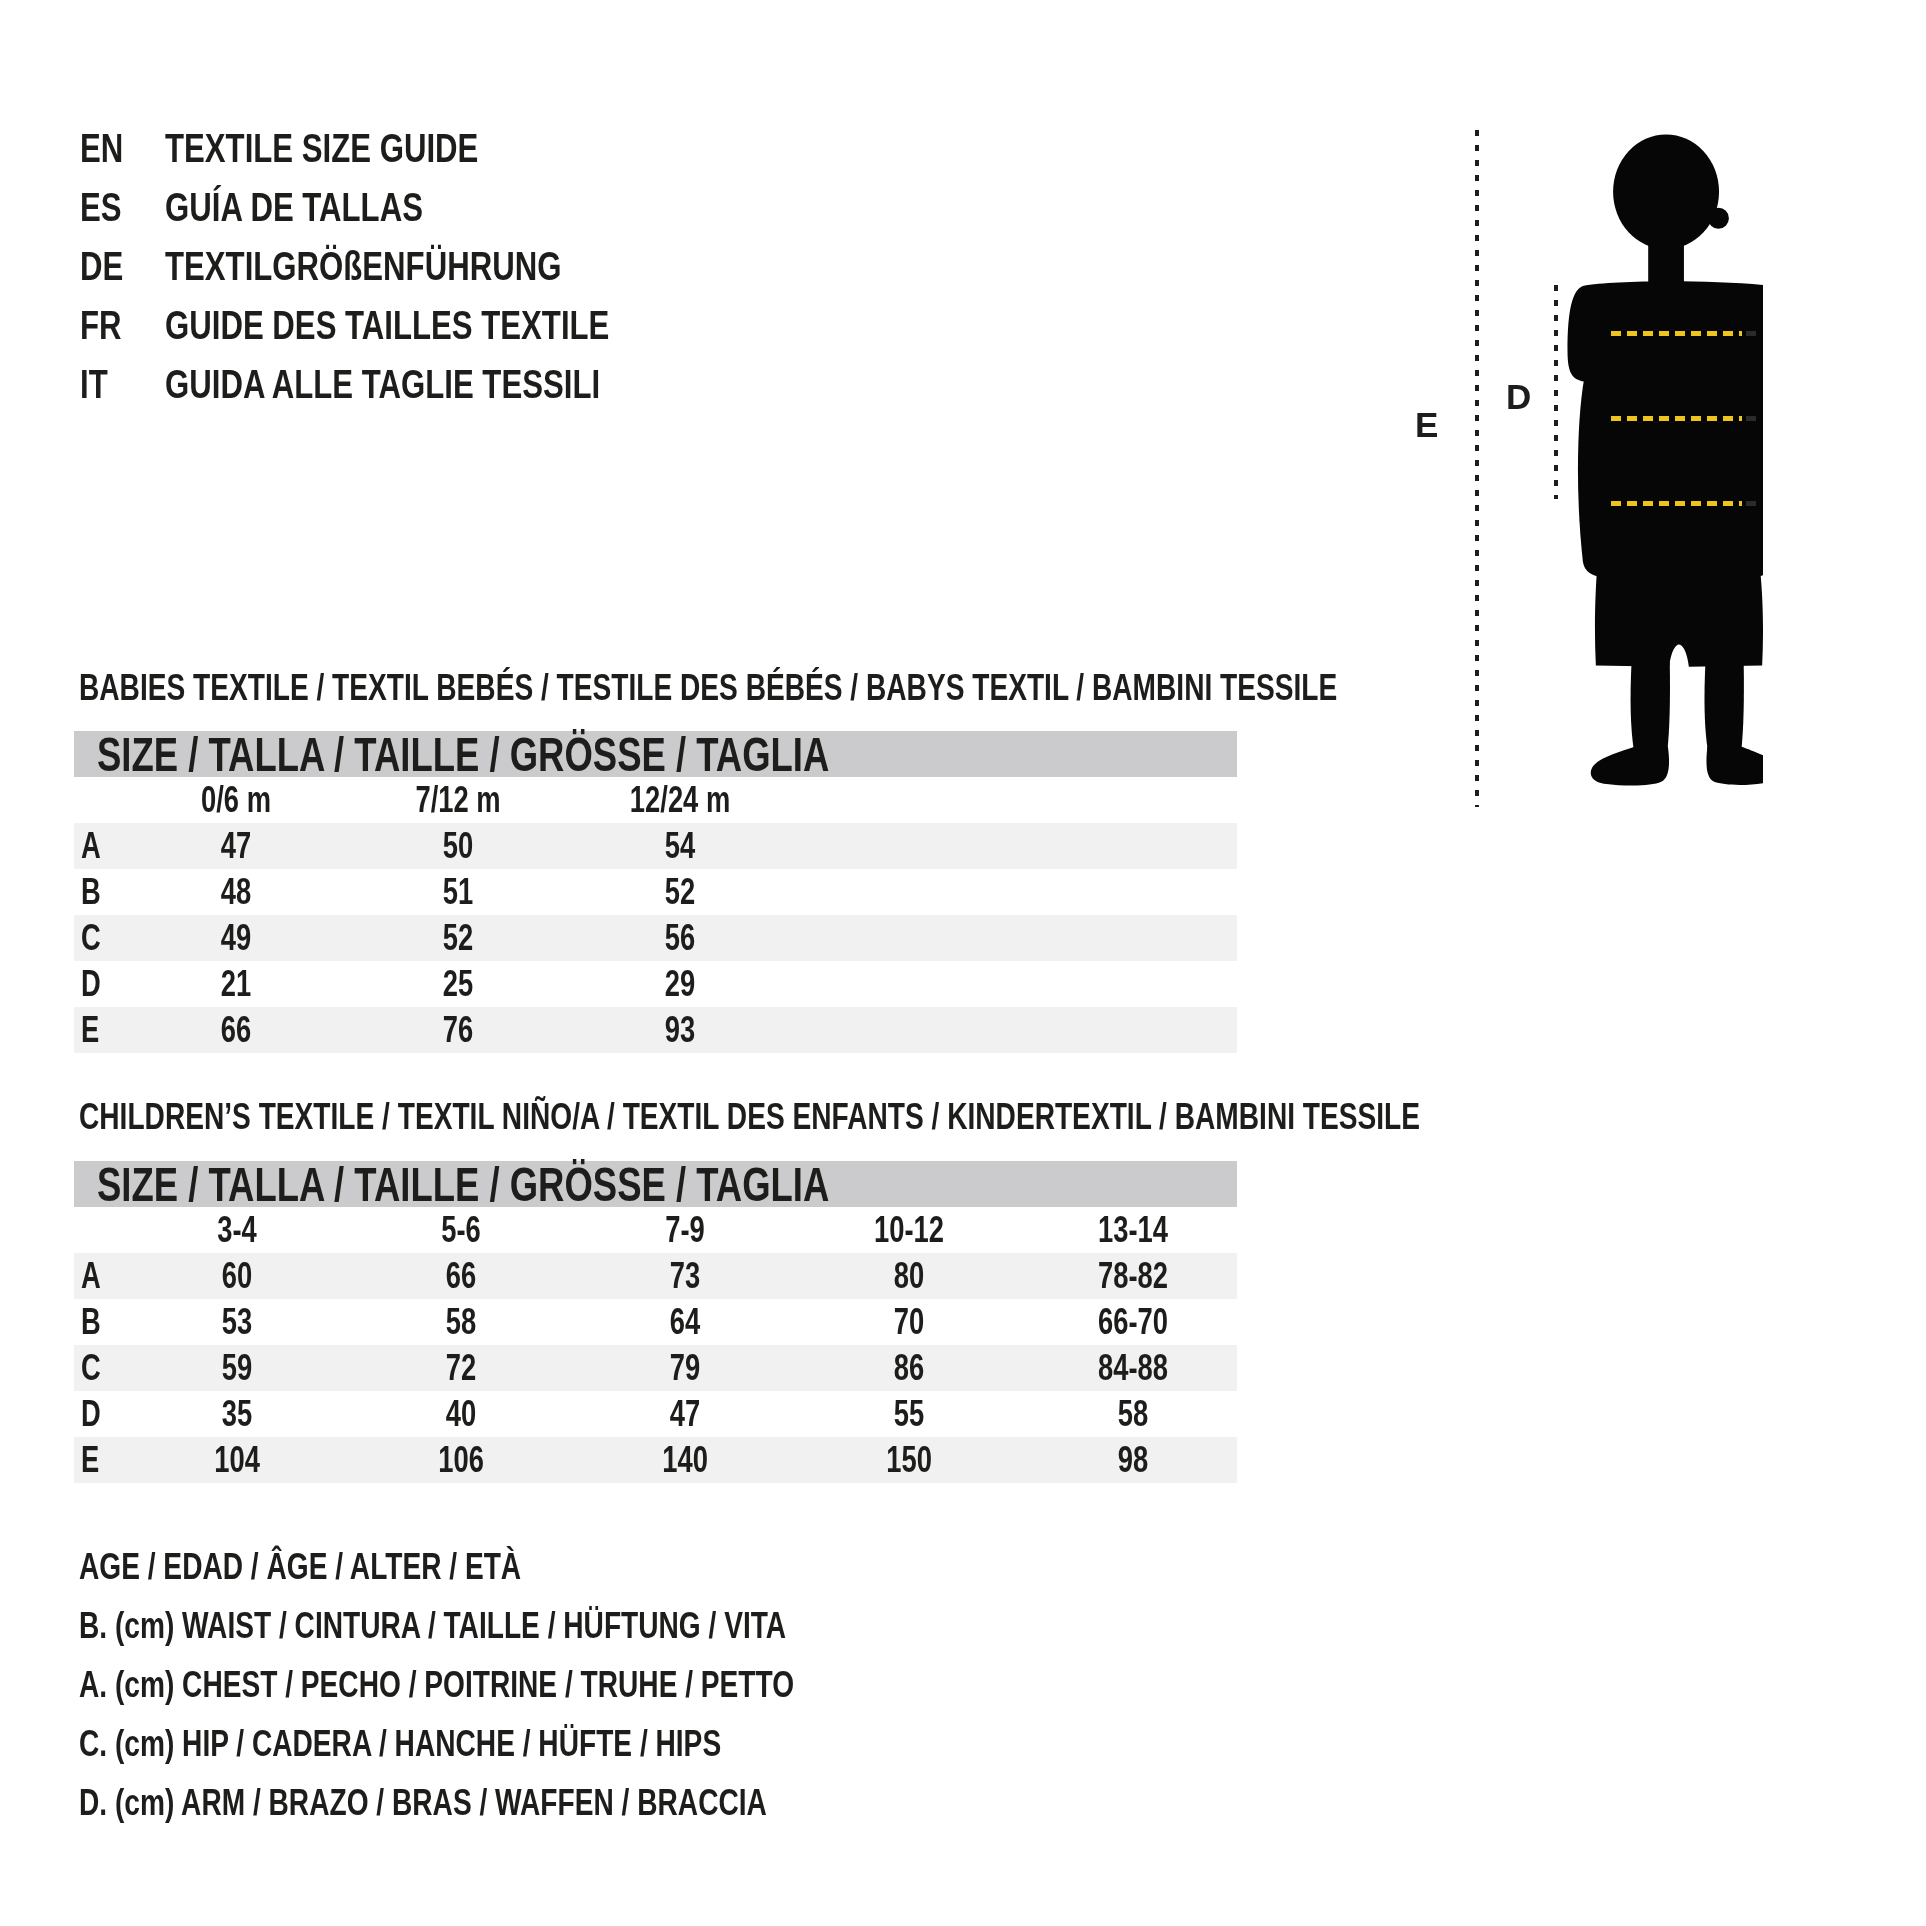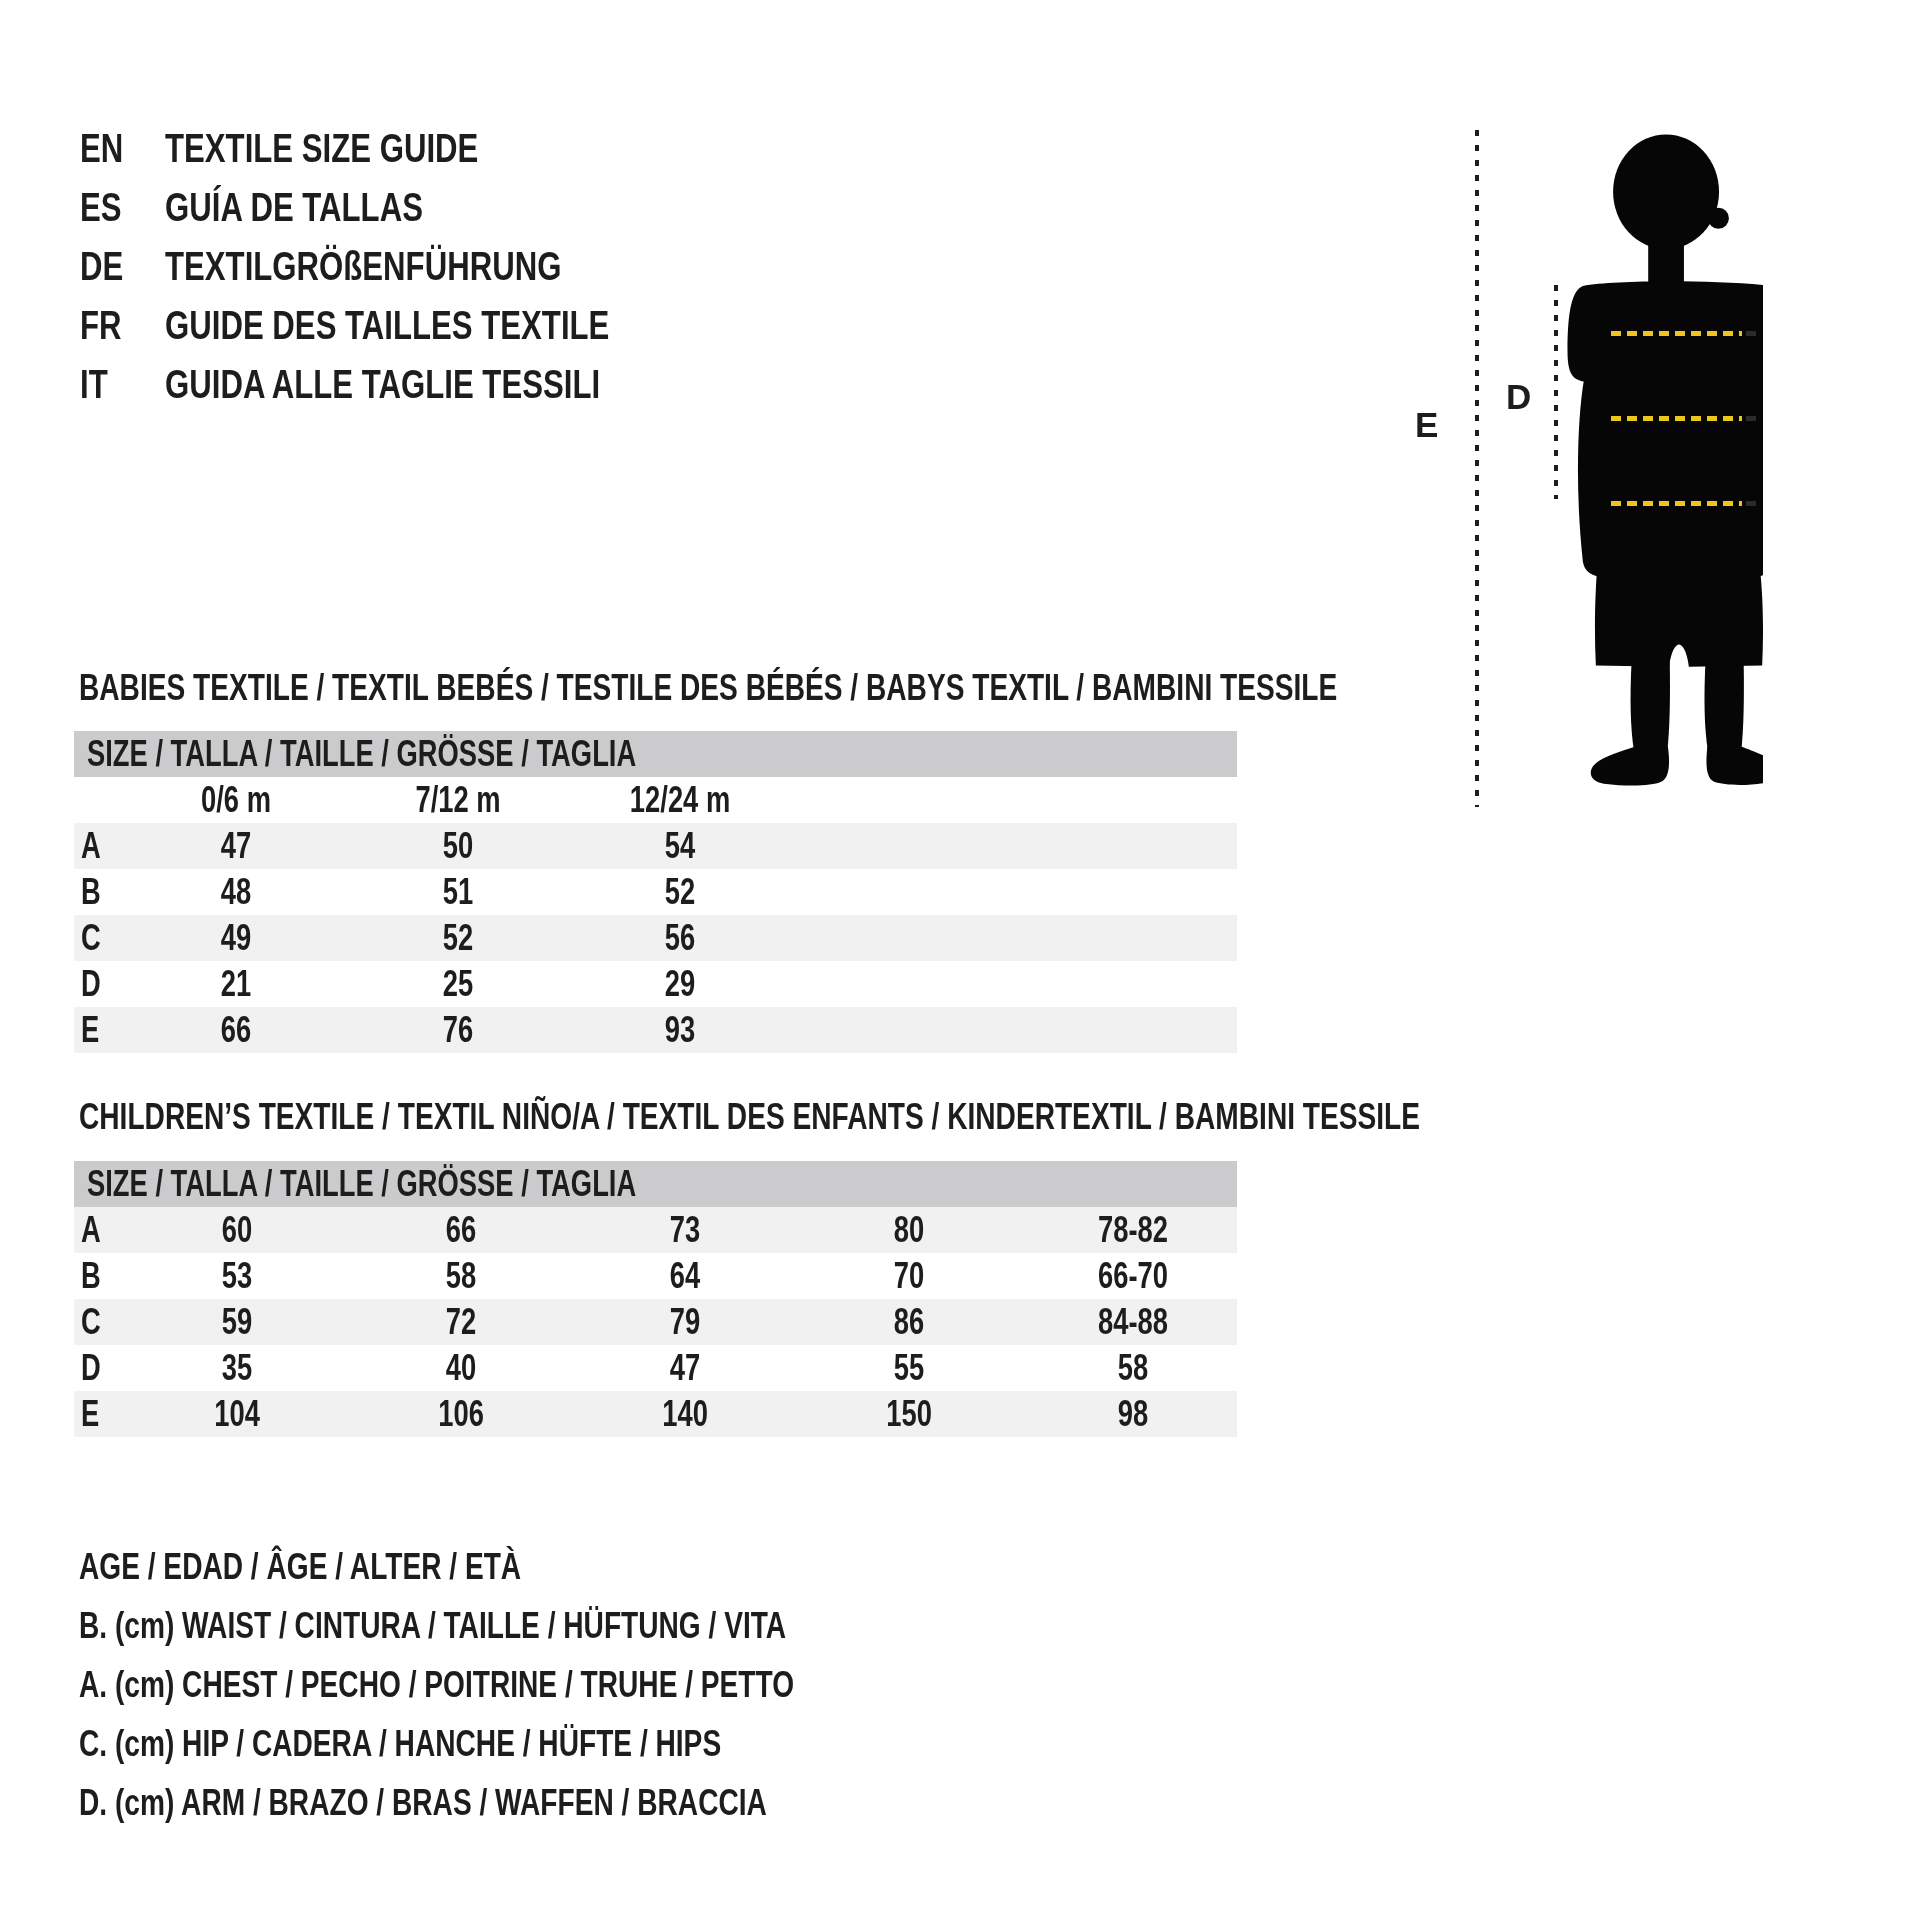--- a/index.html
+++ b/index.html
@@ -22,21 +22,21 @@
   .lang-code{width:85px;flex:0 0 85px;}
   
   .heading{position:absolute;left:79px;margin:0;font-size:37px;font-weight:700;height:46px;display:flex;align-items:center;}
   .babies-h{top:641px;align-items:center;}
   .children-h{top:1070px;}
 
   
   .table{position:absolute;left:74px;width:1163px;}
   .babies-t{top:707px;}
   .children-t{top:1137px;}
-  .bar{height:46px;background:var(--bar);display:flex;align-items:center;padding-left:13px;font-size:36px;}
+  .bar{height:46px;background:var(--bar);display:flex;align-items:center;padding-left:23px;font-size:48px;}
   .trow{height:46px;display:grid;align-items:center;font-size:36px;}
   .grid3{grid-template-columns:51px 222px 222px 222px 1fr;}
   .grid5{grid-template-columns:51px 224px 224px 224px 224px 224px 1fr;}
   .band{background:var(--band);}
   .cell{text-align:center;}
   .cell .cond{transform-origin:50% 50%;}
   .lblcell{padding-left:7.4px;}
 
   
   .legend{position:absolute;left:79px;top:1513px;}
@@ -174,20 +174,29 @@
     </div>
   </div>
 
   <h2 class="heading children-h">
     <span class="cond">CHILDREN’S TEXTILE / TEXTIL NIÑO/A / TEXTIL DES ENFANTS / KINDERTEXTIL / BAMBINI TESSILE</span>
   </h2>
   <div class="table children-t">
     <div class="bar">
       <span class="cond">SIZE / TALLA / TAILLE / GRÖSSE / TAGLIA</span>
     </div>
+    <div class="trow grid5">
+      <span class="lblcell"></span>
+      <span class="cell"><span class="cond">3-4</span></span>
+      <span class="cell"><span class="cond">5-6</span></span>
+      <span class="cell"><span class="cond">7-9</span></span>
+      <span class="cell"><span class="cond">10-12</span></span>
+      <span class="cell"><span class="cond">13-14</span></span>
+      <span></span>
+    </div>
     <div class="trow grid5 band">
       <span class="lblcell"><span class="cond">A</span></span>
       <span class="cell"><span class="cond">60</span></span>
       <span class="cell"><span class="cond">66</span></span>
       <span class="cell"><span class="cond">73</span></span>
       <span class="cell"><span class="cond">80</span></span>
       <span class="cell"><span class="cond">78-82</span></span>
       <span></span>
     </div>
     <div class="trow grid5">

